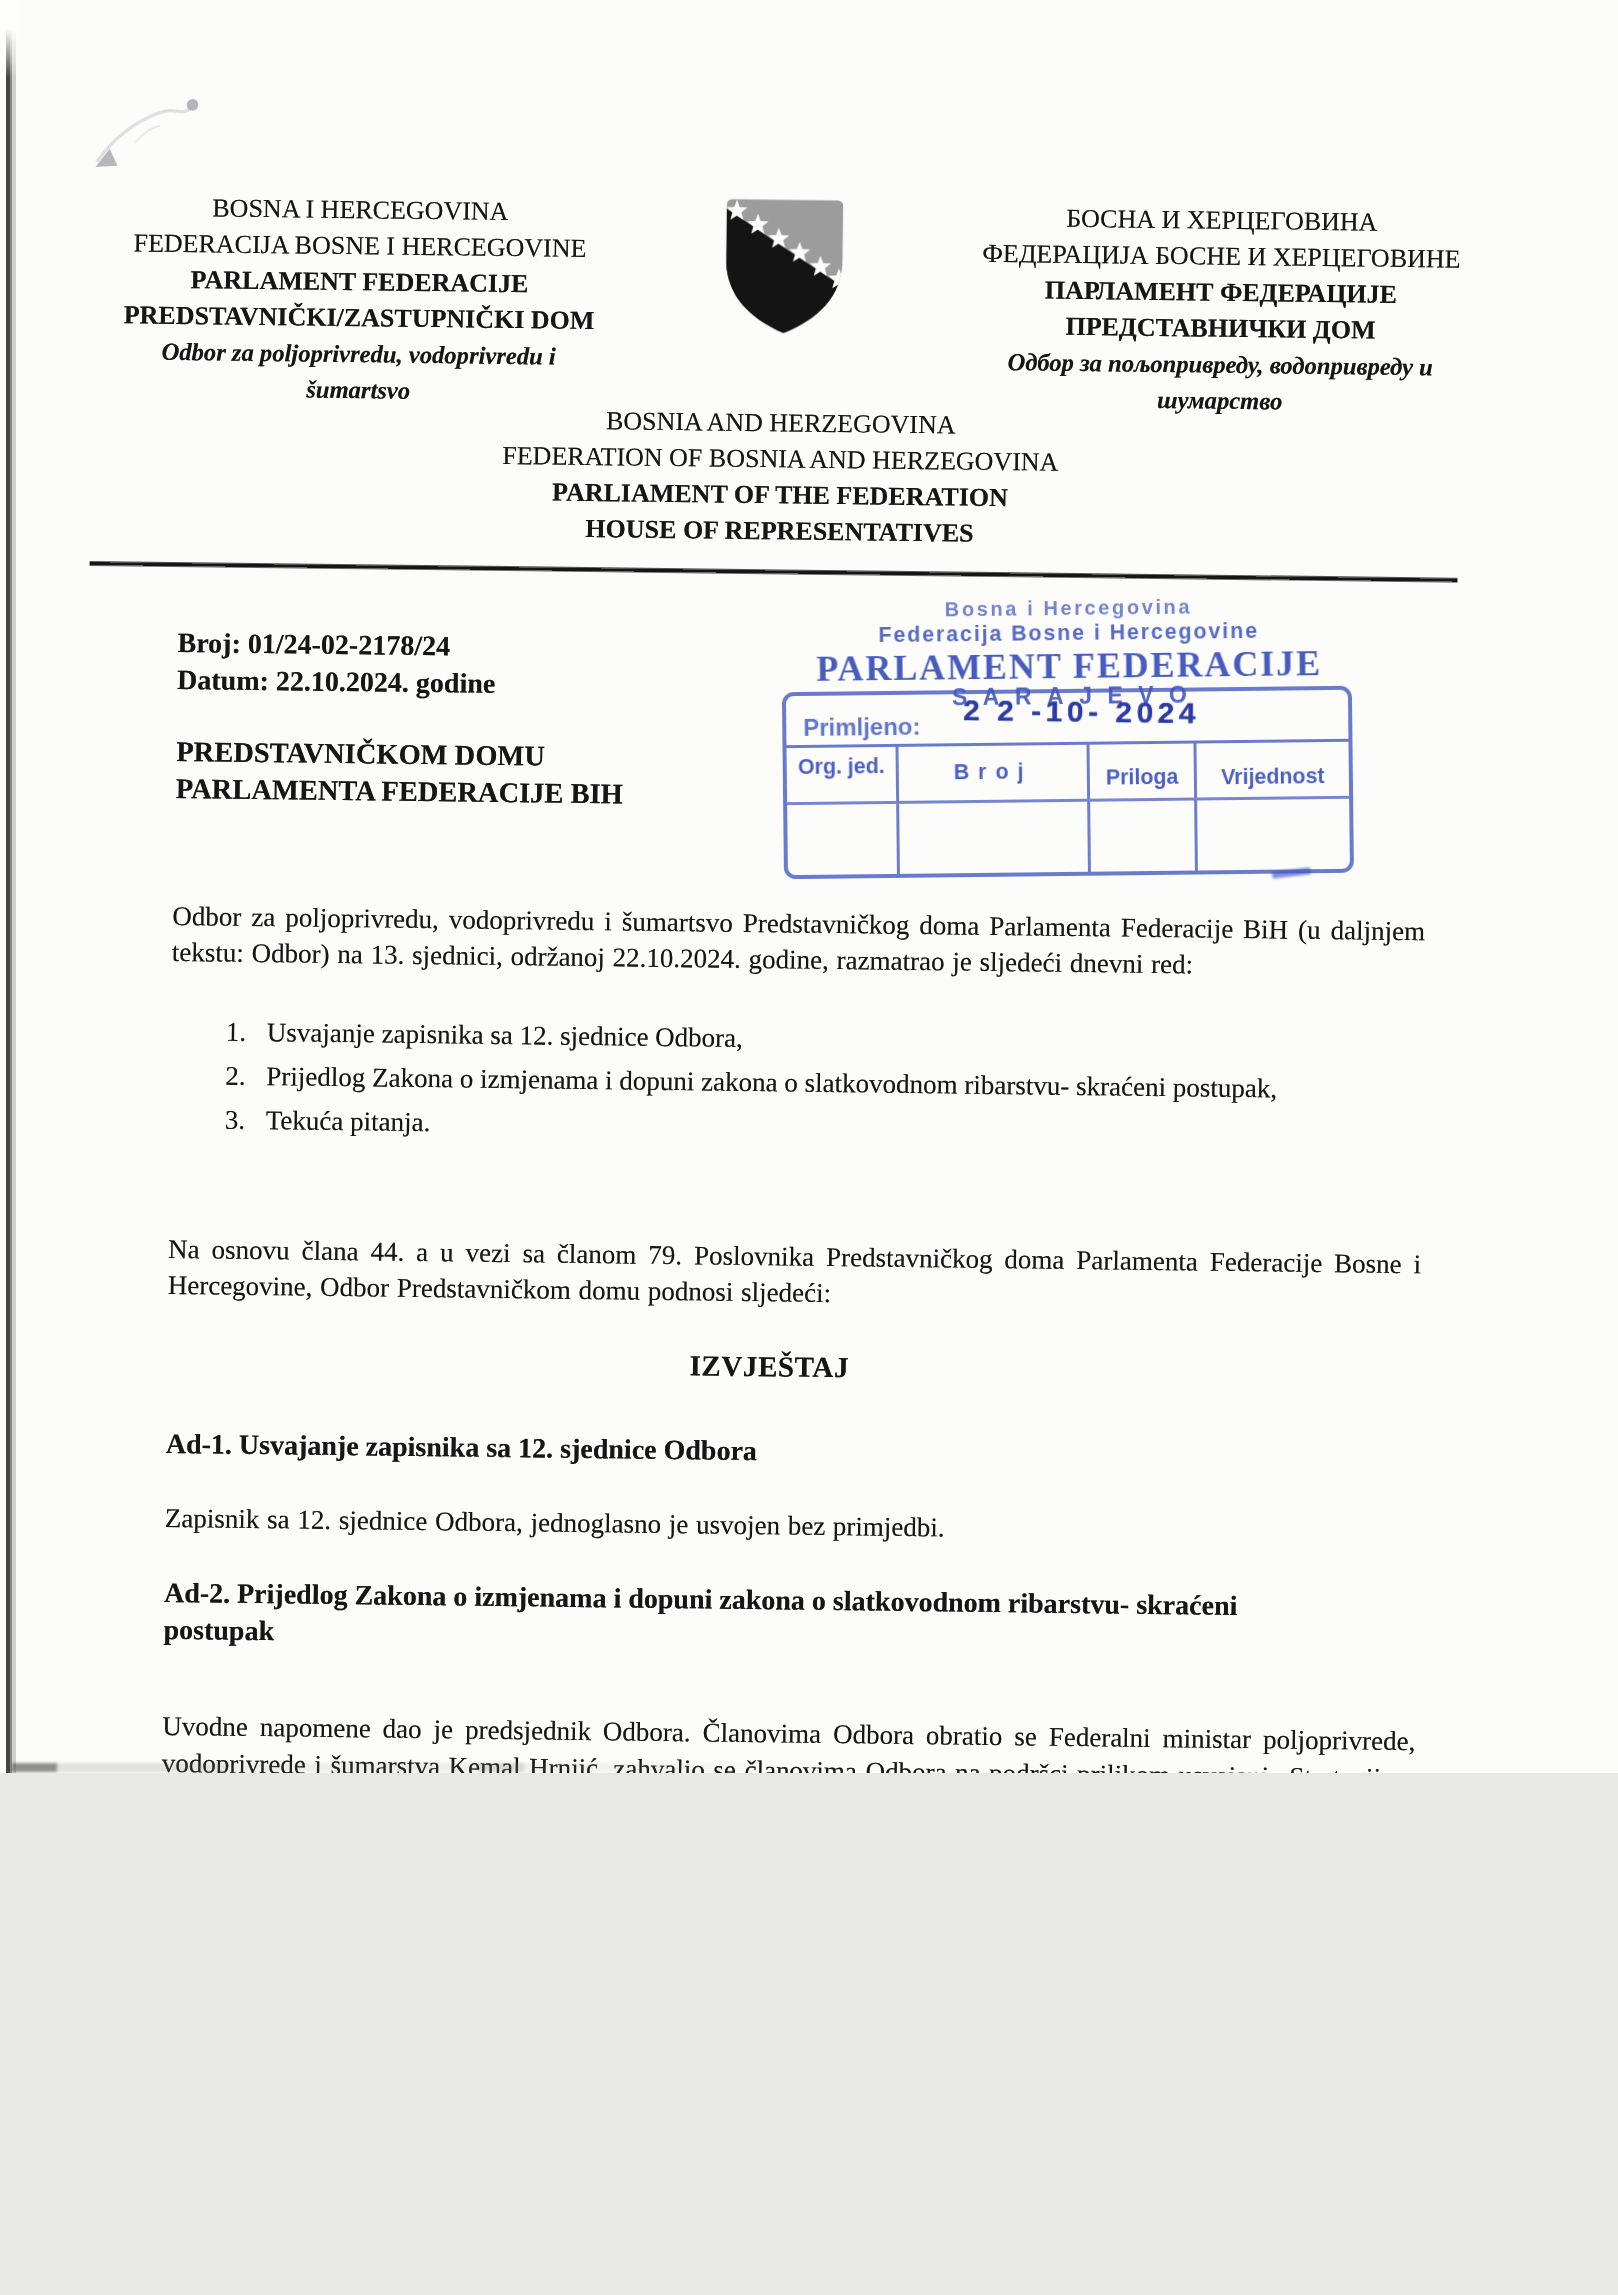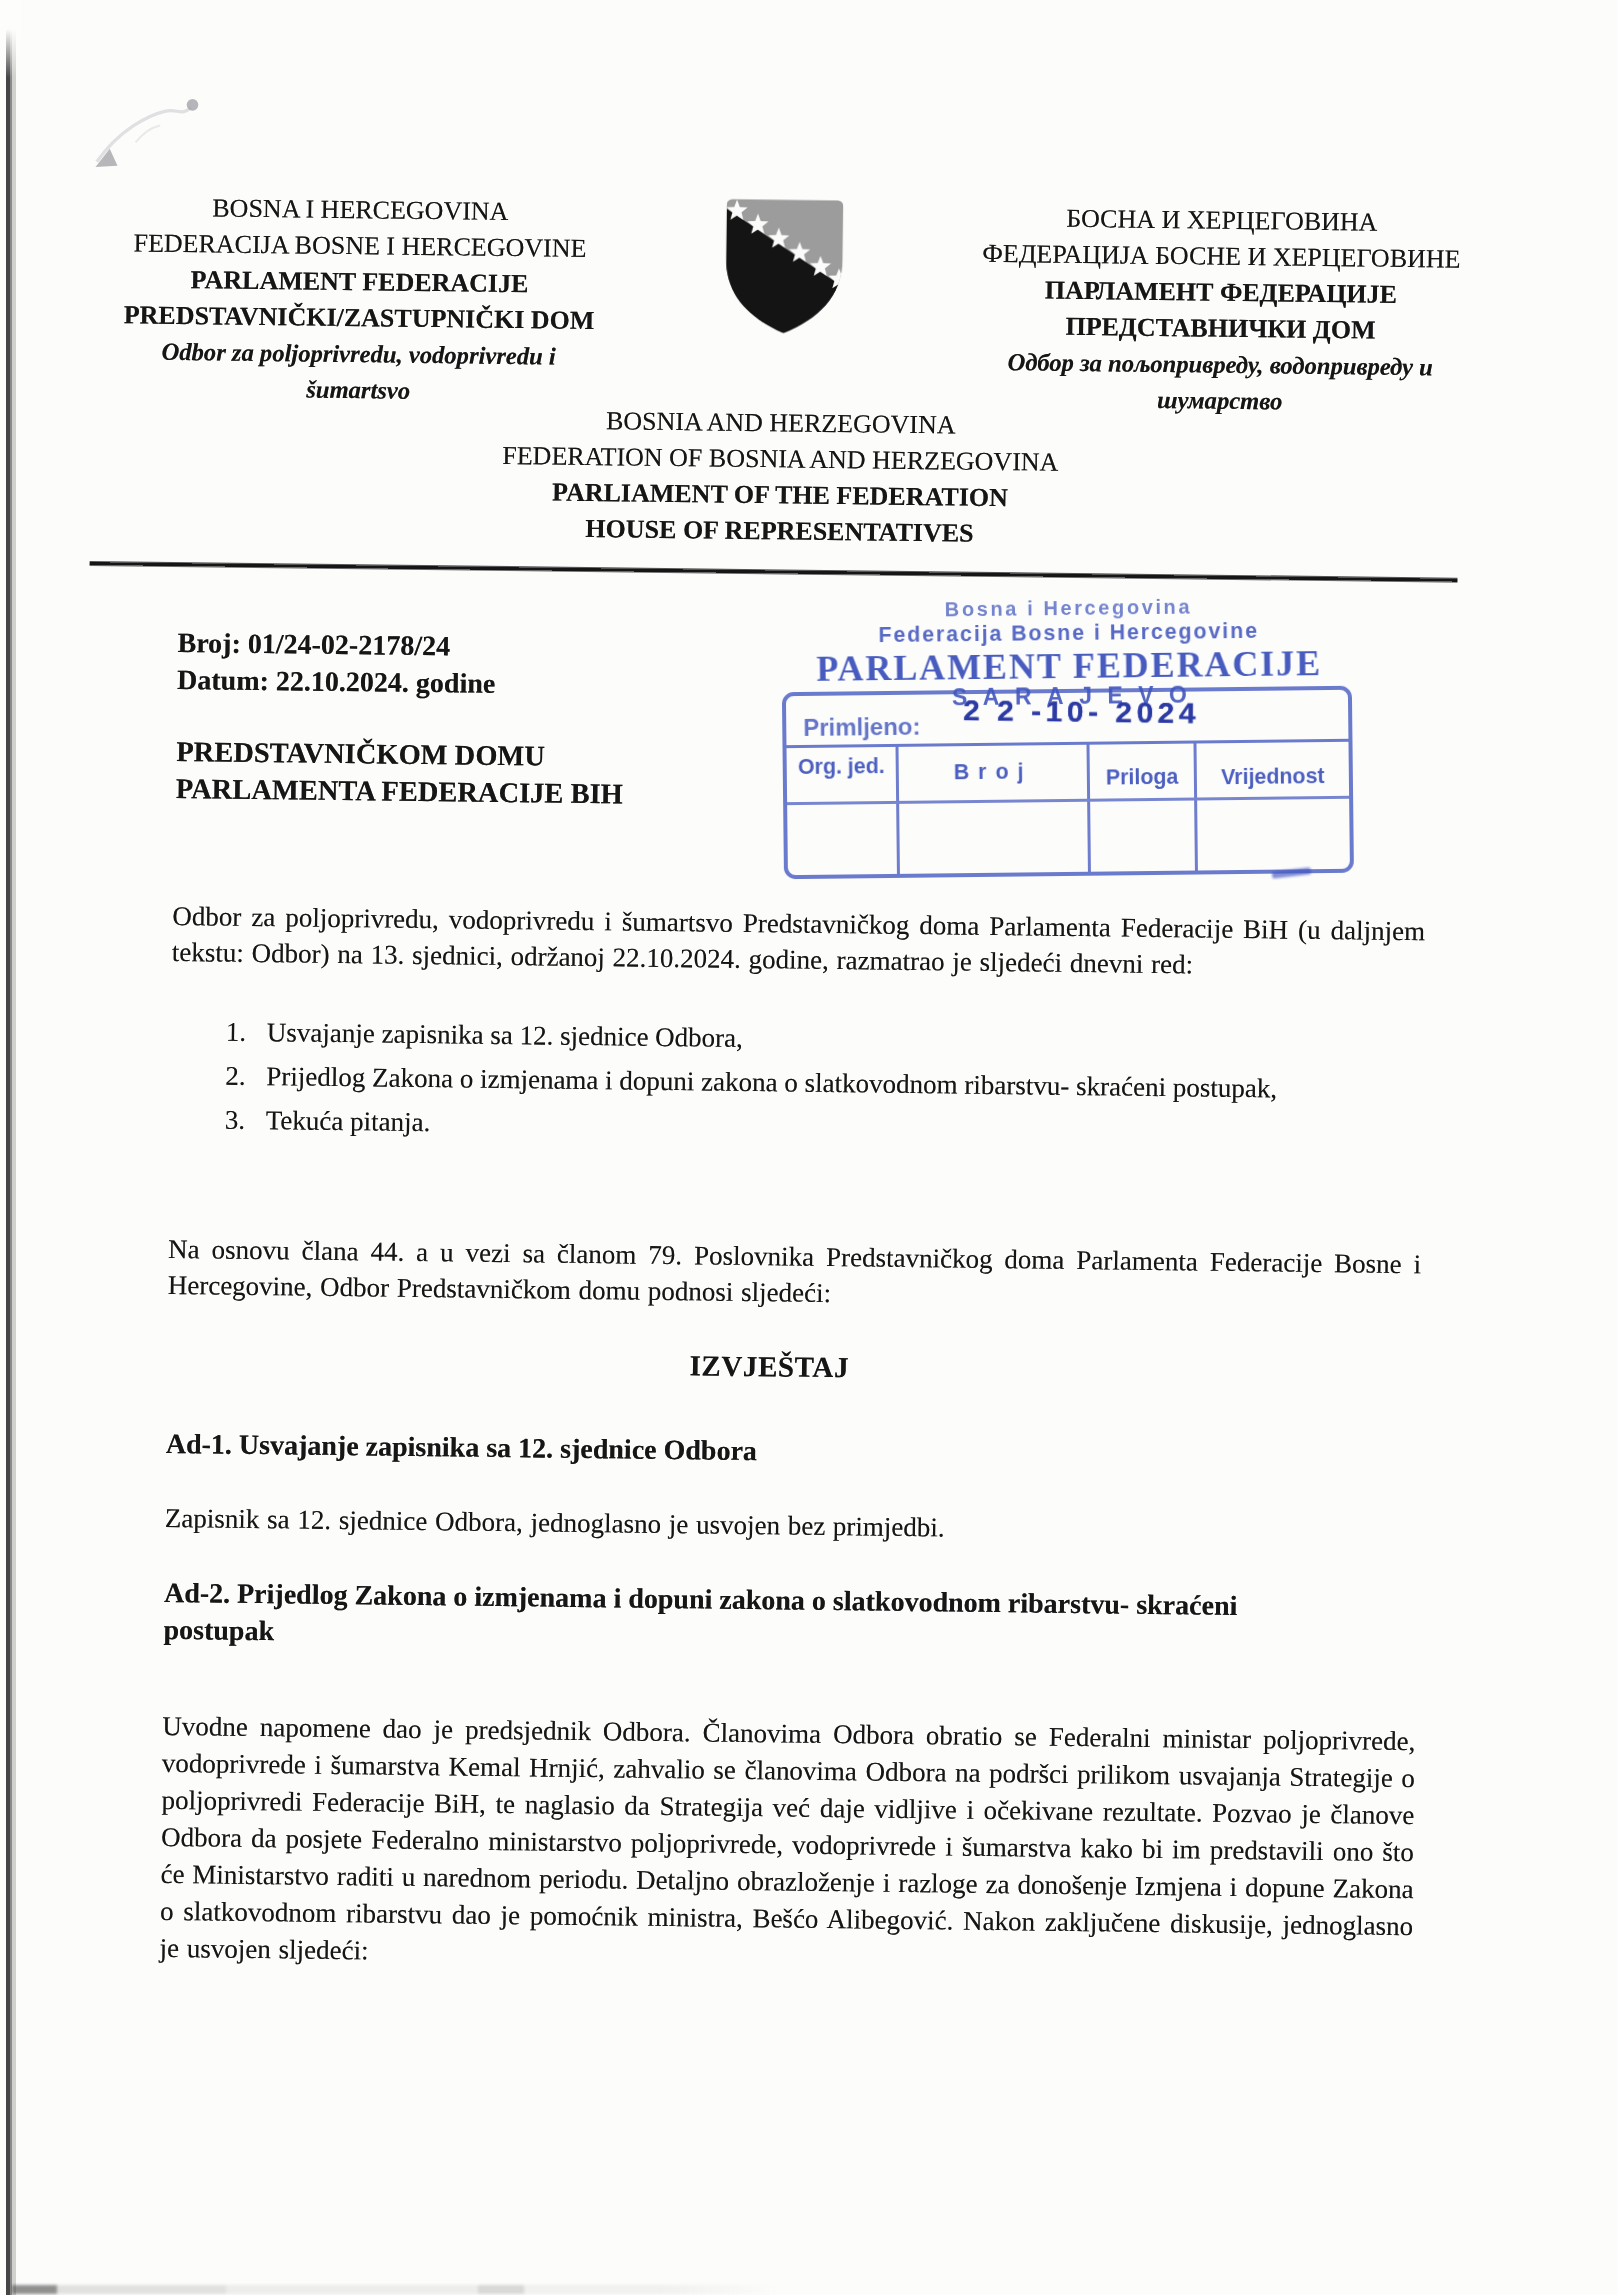--- a/index.html
+++ b/index.html
@@ -1,17 +1,17 @@
 <!DOCTYPE html>
 <html lang="bs" style="font-size:10.4px"><head>
 <meta charset="utf-8">
 <style>
   html,body{margin:0;padding:0;background:#e8e8e6;}
   .page{
-    position:relative; width:1618px; height:2295px; overflow:hidden;
+    position:relative; width:1618px; height:1773px; overflow:hidden;
     background:#fcfcfb;
     font-family:"Liberation Serif","DejaVu Serif",serif;
     color:#161616;
   }
   .scan-edge-left{
     position:absolute; left:0; top:0; width:21px; height:2295px;
     background:
       linear-gradient(180deg,#fdfdfc 0 29px, rgba(253,253,252,0) 78px),
       linear-gradient(90deg,#fdfdfc 0 5.8px,#454545 5.8px 9.7px,#8a8a8a 9.7px 12.3px,#d0d0cf 12.3px 16px,rgba(255,255,255,0) 16px);
   }

